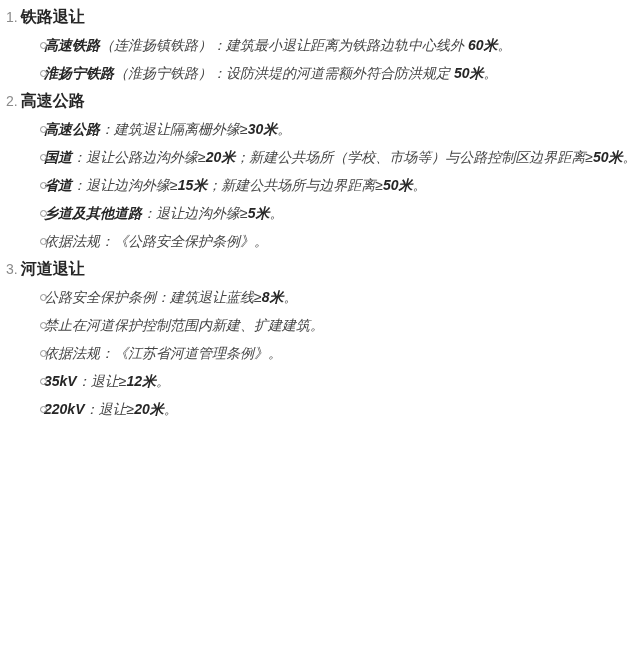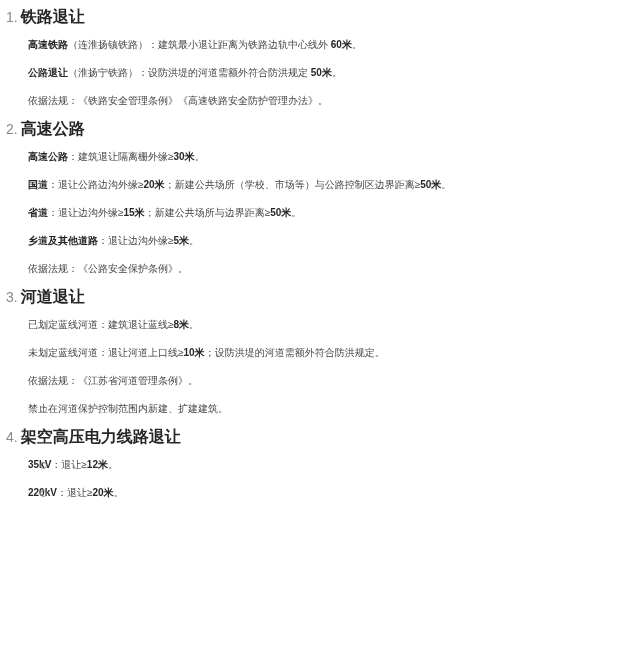--- a/index.html
+++ b/index.html
@@ -30,24 +30,25 @@
     color: #262626;
   }
   ul.items {
     list-style: none;
     margin: 0;
     padding: 0;
   }
   li.item {
     position: relative;
     line-height: 28px;
-    padding-left: 28px;
-    font-size: 10px;
+    padding-left: 44px;
+    font-size: 14px;
     color: #454545;
     white-space: nowrap;
+    font-style: italic;
   }
   .bullet {
     position: absolute;
     left: 40px;
     top: 11px;
     width: 5px;
     height: 5px;
     border: 1px solid #8f8f8f;
     border-radius: 50%;
     box-sizing: content-box;
@@ -58,43 +59,41 @@
   }
 </style>
 </head>
 <body>
 
 <div id="doc">
     <section>
       <div class="sec-head"><span class="sec-num">1.</span><span class="sec-title">铁路退让</span></div>
       <ul class="items">
         <li class="item"><span class="bullet"></span><strong>高速铁路</strong><span>（连淮扬镇铁路）：建筑最小退让距离为铁路边轨中心线外 </span><strong>60米</strong><span>。</span></li>
-        <li class="item"><span class="bullet"></span><strong>公路退让</strong><span>（淮扬宁铁路）：设防洪堤的河道需额外符合防洪规定 </span><strong>50米</strong><span>。</span></li>
-        <li class="item"><span class="bullet"></span><span>依据法规：《铁路安全管理条例》《高速铁路安全防护管理办法》。</span></li>
+        <li class="item"><span class="bullet"></span><strong>淮扬宁铁路</strong><span>（淮扬宁铁路）：设防洪堤的河道需额外符合防洪规定 </span><strong>50米</strong><span>。</span></li>
+        <li class="item"><span class="bullet"></span></li>
       </ul>
     </section>
     <section>
       <div class="sec-head"><span class="sec-num">2.</span><span class="sec-title">高速公路</span></div>
       <ul class="items">
         <li class="item"><span class="bullet"></span><strong>高速公路</strong><span>：建筑退让隔离栅外缘≥</span><strong>30米</strong><span>。</span></li>
         <li class="item"><span class="bullet"></span><strong>国道</strong><span>：退让公路边沟外缘≥</span><strong>20米</strong><span>；新建公共场所（学校、市场等）与公路控制区边界距离≥</span><strong>50米</strong><span>。</span></li>
         <li class="item"><span class="bullet"></span><strong>省道</strong><span>：退让边沟外缘≥</span><strong>15米</strong><span>；新建公共场所与边界距离≥</span><strong>50米</strong><span>。</span></li>
         <li class="item"><span class="bullet"></span><strong>乡道及其他道路</strong><span>：退让边沟外缘≥</span><strong>5米</strong><span>。</span></li>
         <li class="item"><span class="bullet"></span><span>依据法规：《公路安全保护条例》。</span></li>
       </ul>
     </section>
     <section>
       <div class="sec-head"><span class="sec-num">3.</span><span class="sec-title">河道退让</span></div>
       <ul class="items">
-        <li class="item"><span class="bullet"></span><span>已划定蓝线河道：建筑退让蓝线≥</span><strong>8米</strong><span>。</span></li>
-        <li class="item"><span class="bullet"></span><span>未划定蓝线河道：退让河道上口线≥</span><strong>10米</strong><span>；设防洪堤的河道需额外符合防洪规定。</span></li>
+        <li class="item"><span class="bullet"></span><span>公路安全保护条例：建筑退让蓝线≥</span><strong>8米</strong><span>。</span></li>
+        <li class="item"><span class="bullet"></span><span>禁止在河道保护控制范围内新建、扩建建筑。</span></li>
         <li class="item"><span class="bullet"></span><span>依据法规：《江苏省河道管理条例》。</span></li>
-        <li class="item"><span class="bullet"></span><span>禁止在河道保护控制范围内新建、扩建建筑。</span></li>
       </ul>
     </section>
     <section>
-      <div class="sec-head"><span class="sec-num">4.</span><span class="sec-title">架空高压电力线路退让</span></div>
       <ul class="items">
         <li class="item"><span class="bullet"></span><strong>35kV</strong><span>：退让≥</span><strong>12米</strong><span>。</span></li>
         <li class="item"><span class="bullet"></span><strong>220kV</strong><span>：退让≥</span><strong>20米</strong><span>。</span></li>
       </ul>
     </section>
   </div>
 
 </body></html>

